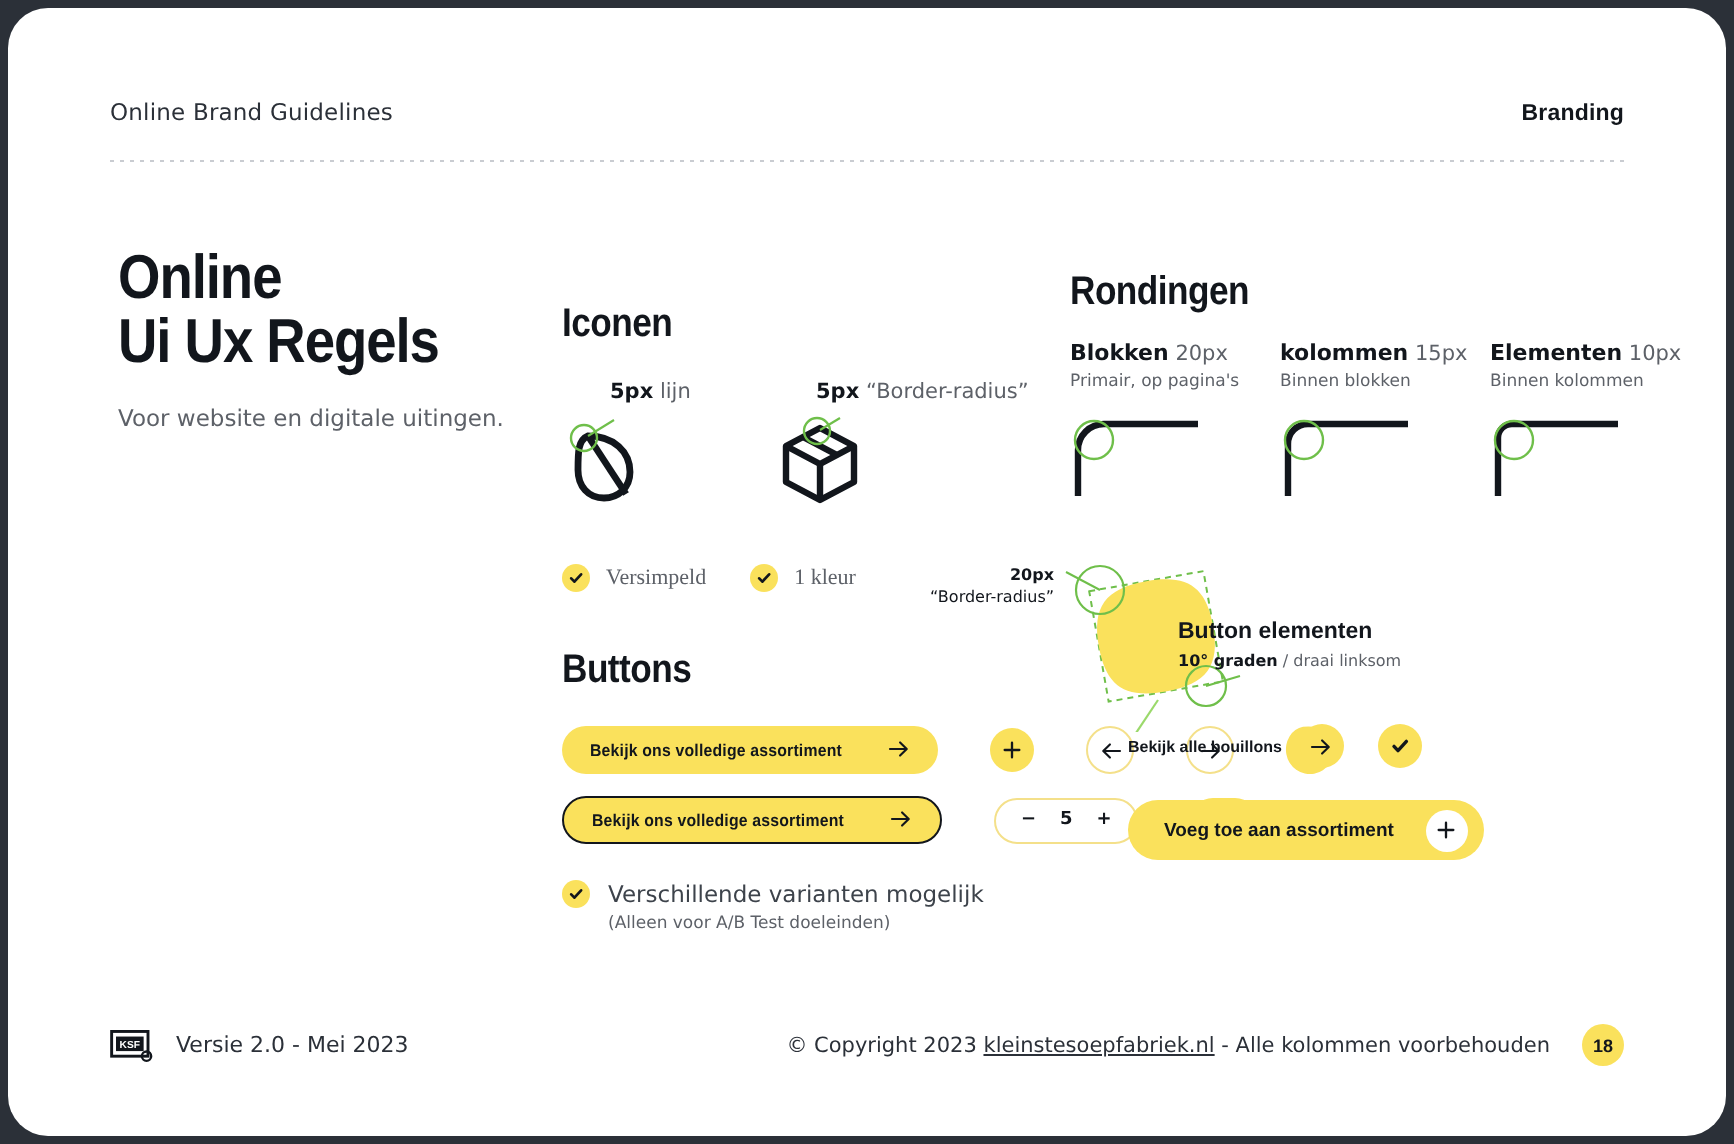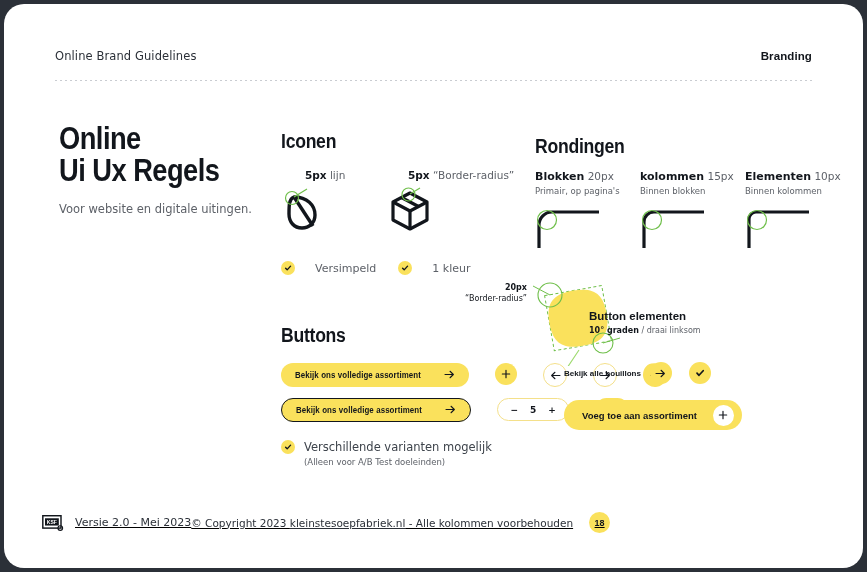--- a/index.html
+++ b/index.html
@@ -32,47 +32,47 @@
     transform:scaleX(.88);transform-origin:left top;white-space:pre-line;
   }
   .hero p{margin:14px 0 0 0;font-size:11.5px;color:#5d6168;line-height:16px;}
   
   .sec-title{
     font-family:"Liberation Sans",sans-serif;font-weight:bold;font-size:20px;
     color:#12161c;letter-spacing:-.3px;transform:scaleX(.88);transform-origin:left top;
     margin:0;white-space:nowrap;
   }
   
-  .iconen{position:absolute;left:277px;top:126px;width:230px;}
+  .iconen{position:absolute;left:277px;top:147px;width:230px;}
   .icon-row{position:relative;height:80px;margin-top:20px;}
   .icon-cell{position:absolute;top:0;}
   .icon-cell.a{left:2px;} .icon-cell.b{left:105px;}
   .icn-label{position:absolute;top:-4px;left:22px;font-size:10.5px;color:#5d6168;white-space:nowrap;}
   .icn-label b{color:#12161c;font-weight:bold;}
   .icn-art{position:absolute;top:14px;left:0;}
   .chk-row{display:flex;gap:22px;align-items:center;margin-top:8px;}
-  .chk{display:flex;align-items:center;gap:20px;}
+  .chk{display:flex;align-items:center;gap:8px;font-family:Liberation Serif, serif;}
   .chk-box{
     width:14px;height:14px;border-radius:50%;background:#fae15c;
     display:flex;align-items:center;justify-content:center;flex:0 0 auto;
   }
   .chk-box svg{display:block;}
   .chk-txt{font-size:11px;color:#5d6168;white-space:nowrap;}
   
   .rondingen{position:absolute;left:531px;top:131px;width:290px;}
   .rond-grid{display:flex;gap:25px;margin-top:12px;}
   .rond-col{width:80px;}
   .rond-h{font-size:10.5px;color:#5d6168;white-space:nowrap;}
   .rond-h b{color:#12161c;font-weight:bold;font-size:11px;}
   .rond-sub{font-size:8.5px;color:#5d6168;margin-top:3px;white-space:nowrap;}
   .rond-art{margin-top:12px;}
   
   .buttons{position:absolute;left:277px;top:320px;width:280px;}
   .btn-rows{margin-top:16px;}
-  .btn-line{display:flex;gap:26px;margin-bottom:11px;}
+  .btn-line{display:flex;align-items:center;gap:26px;margin-bottom:11px;}
   .pill{
     background:#fae15c;border-radius:40px;height:24px;
     display:flex;align-items:center;gap:14px;padding:0 14px;
     font-family:"Liberation Sans",sans-serif;font-weight:bold;font-size:8.5px;
     color:#12161c;letter-spacing:.1px;white-space:nowrap;
   }
   .pill.outlined{border:1.4px solid #12161c;height:22px;}
   .pill .lbl{transform:scaleX(.93);transform-origin:left center;}
   .circ{
     width:22px;height:22px;border-radius:50%;
@@ -115,22 +115,22 @@
   .rb-lbl{font-family:"Liberation Sans",sans-serif;font-weight:bold;font-size:8px;color:#12161c;white-space:nowrap;}
   .cart-pill{
     margin-top:16px;background:#fae15c;border-radius:40px;height:30px;
     display:flex;align-items:center;gap:16px;padding:0 8px 0 18px;
     font-family:"Liberation Sans",sans-serif;font-weight:bold;font-size:9.5px;
     color:#12161c;white-space:nowrap;width:max-content;
   }
   .cart-pill .wcirc{width:21px;height:21px;border-radius:50%;background:#fff;
     display:flex;align-items:center;justify-content:center;}
   
-  .ftr{position:absolute;left:38px;top:508px;width:757px;
-    display:flex;justify-content:flex-start;align-items:center;text-decoration:underline;}
+  .ftr{position:absolute;left:51px;top:508px;width:757px;
+    display:flex;justify-content:space-between;align-items:center;}
   .ftr-left{display:flex;align-items:center;gap:11px;}
   .ftr-txt{font-size:11px;color:#2b3038;}
   .ftr-right{display:flex;align-items:center;gap:16px;}
   .ftr-copy{font-size:10.5px;color:#2b3038;}
   .ftr-copy u{text-decoration:underline;}
   .pg-badge{
     width:21px;height:21px;border-radius:50%;background:#fae15c;
     display:flex;align-items:center;justify-content:center;
     font-family:"Liberation Sans",sans-serif;font-weight:bold;font-size:9px;color:#12161c;
   }

